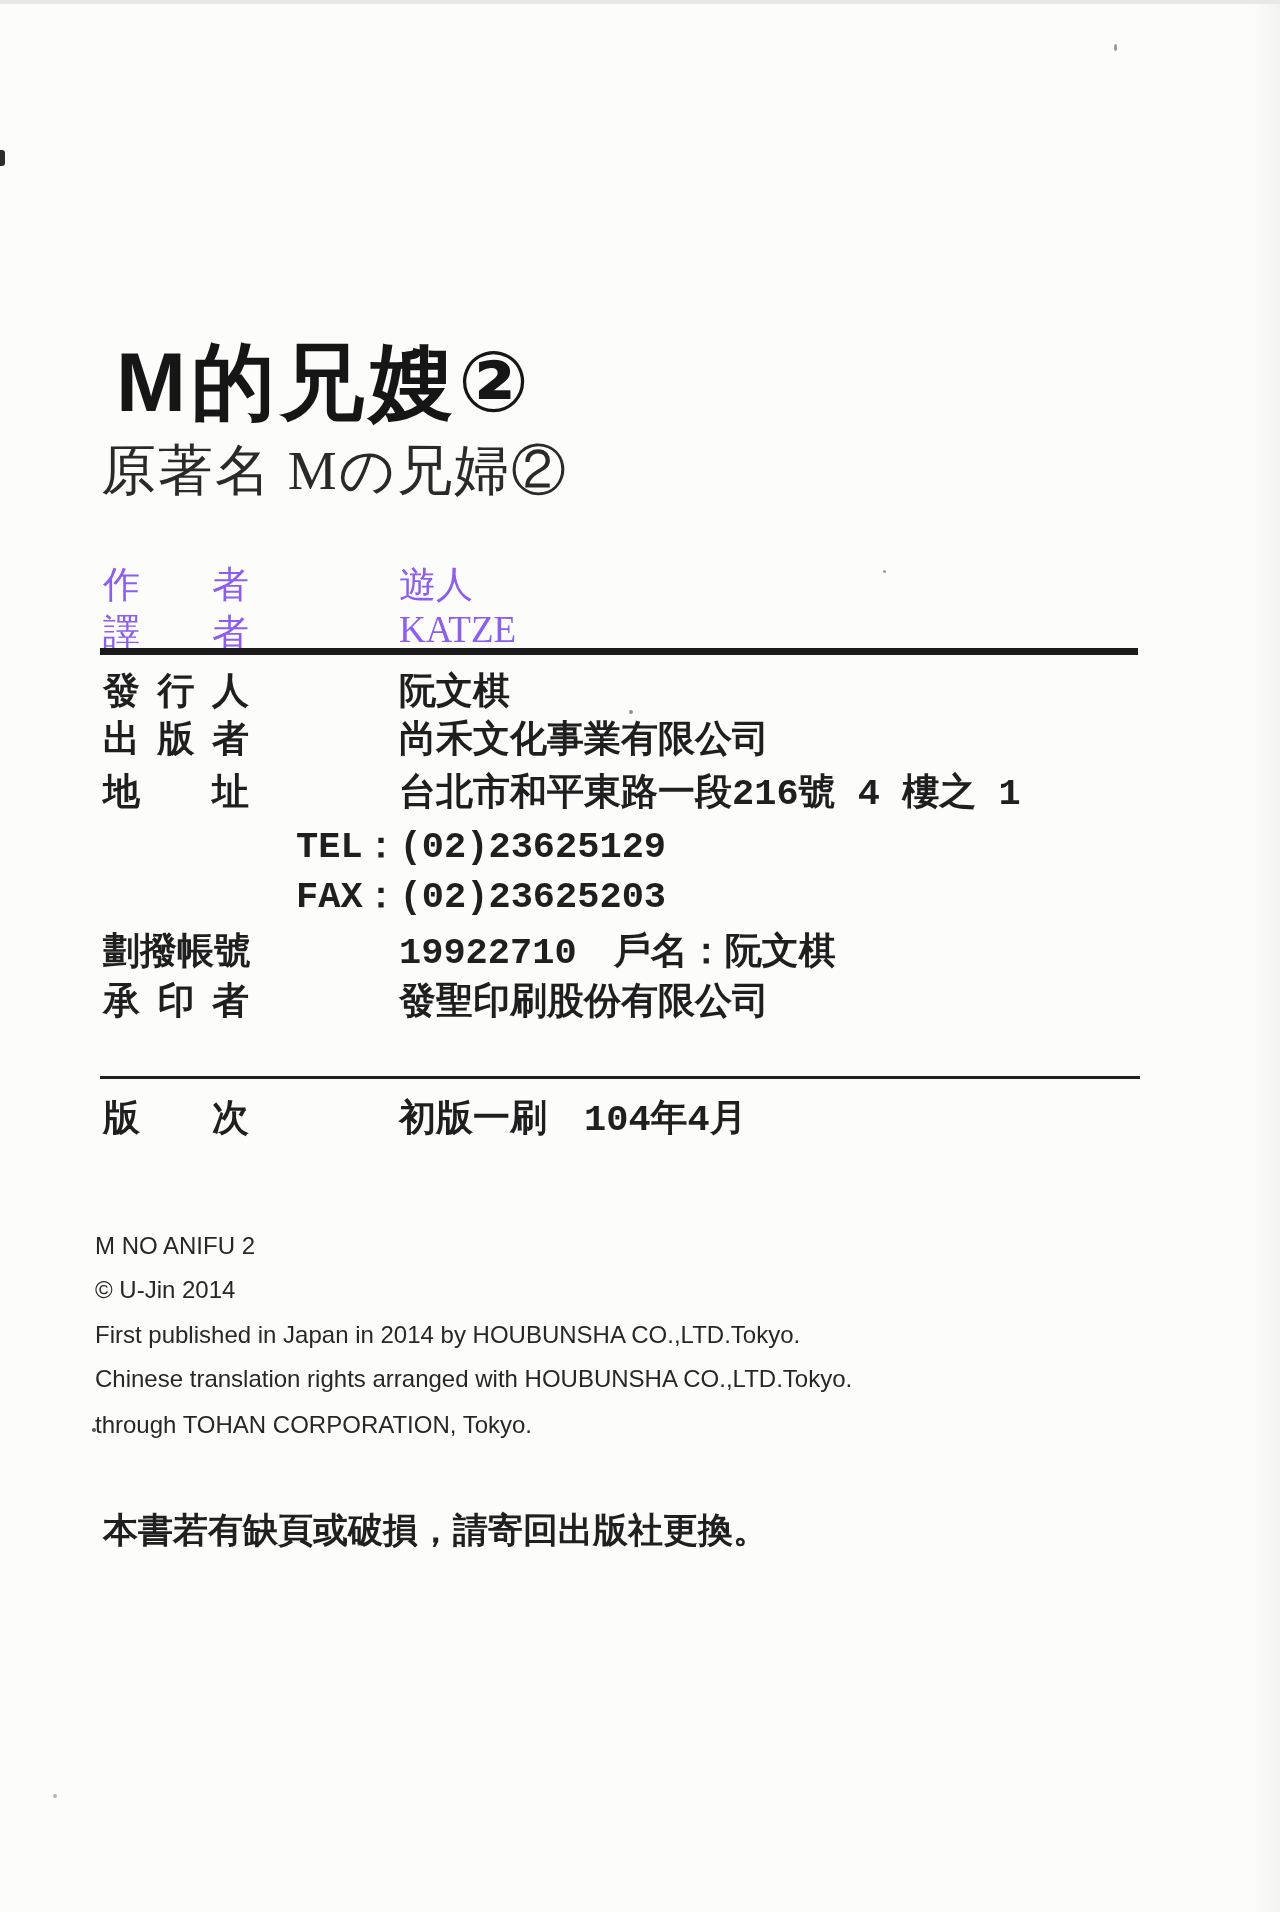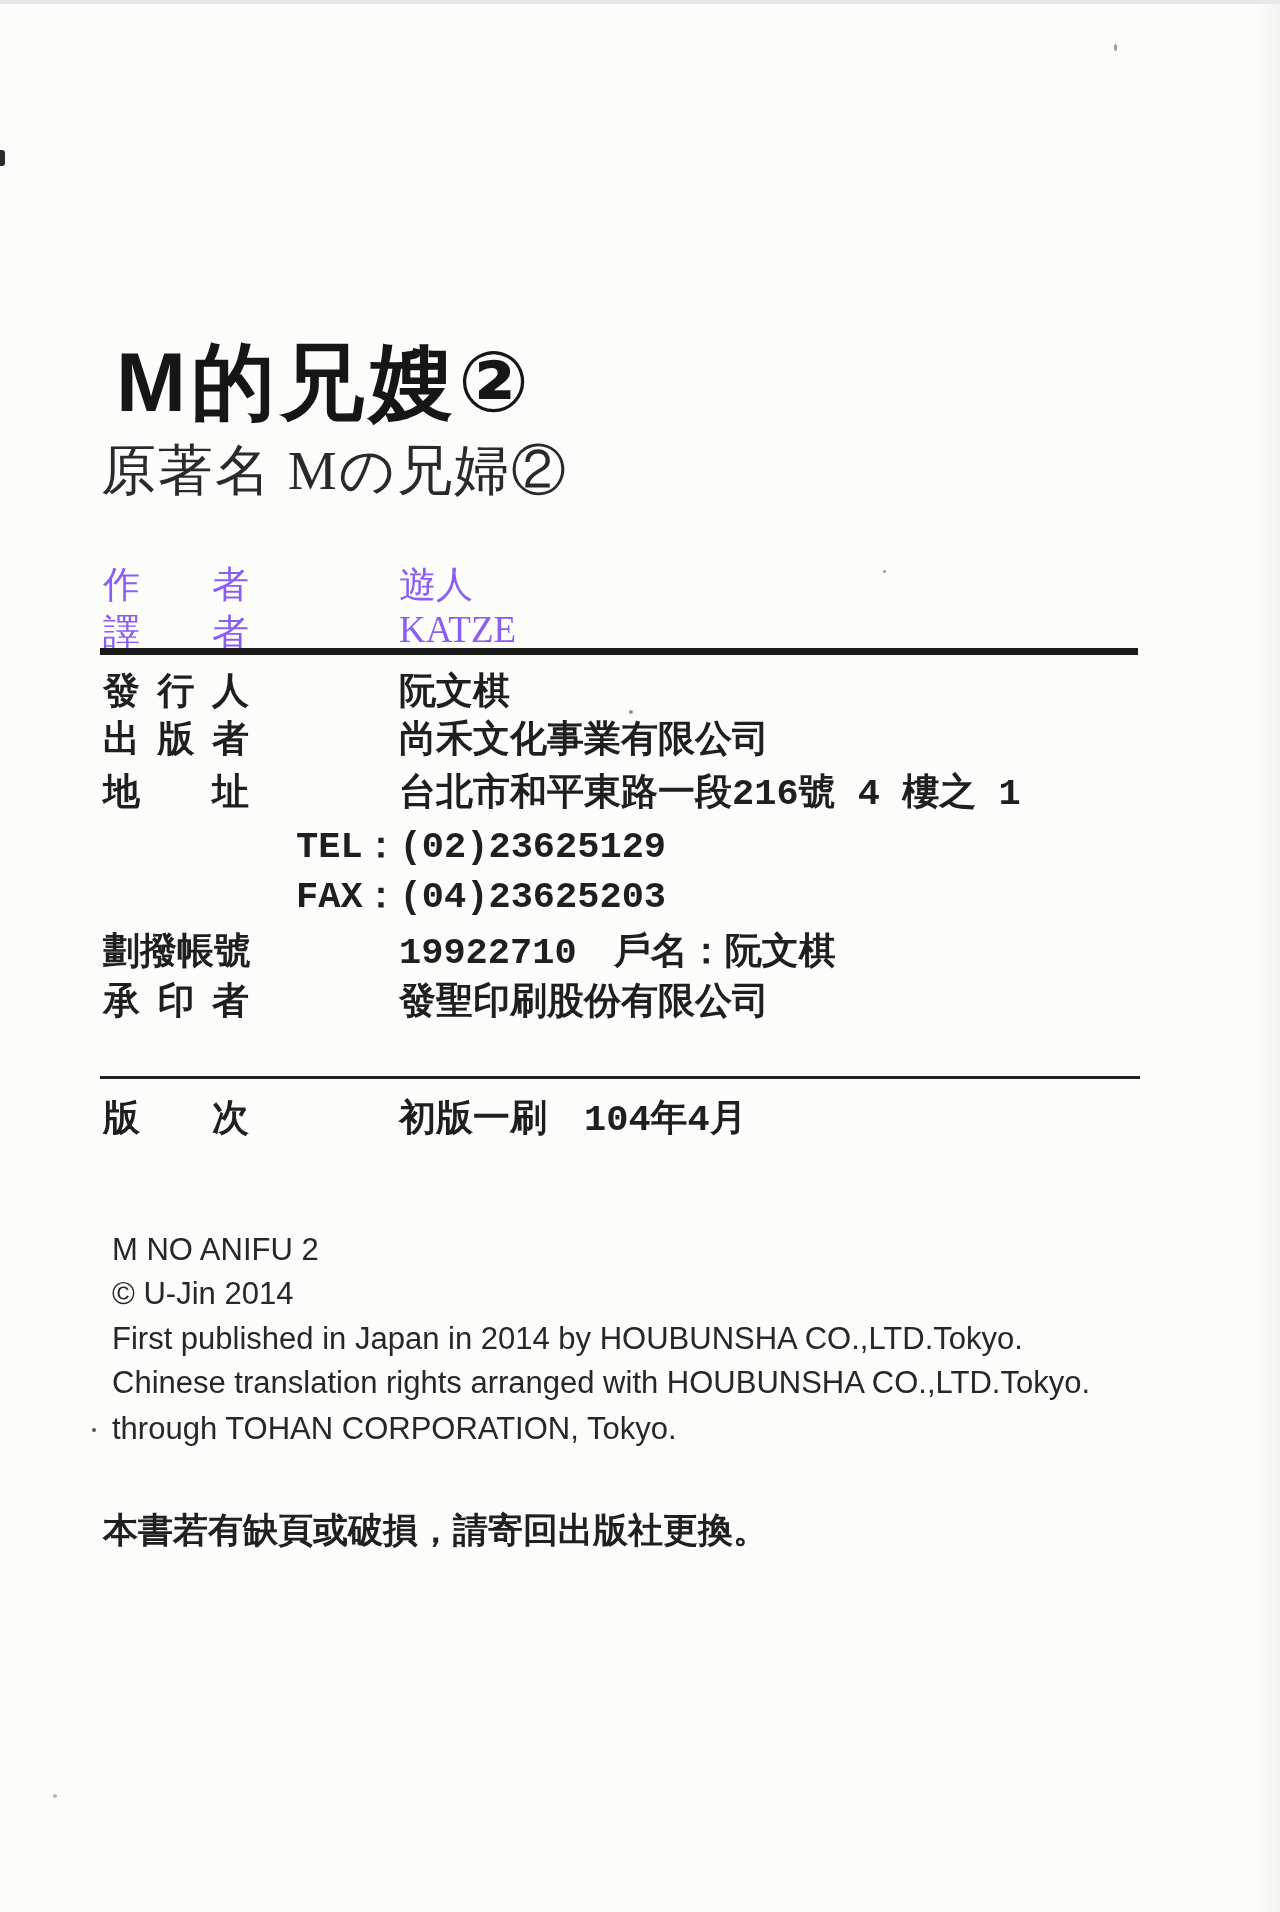--- a/index.html
+++ b/index.html
@@ -93,23 +93,23 @@
 
   .cjk-note {
     left: 103px;
     font-family: "Liberation Sans", "DejaVu Sans", sans-serif;
     font-size: 35px;
     font-weight: 600;
     color: #202020;
     white-space: nowrap;
   }
   .en-line {
-    left: 112px;
+    left: 95px;
     font-family: "Liberation Sans", "DejaVu Sans", sans-serif;
-    font-size: 31px;
+    font-size: 24px;
     font-weight: normal;
     color: #272727;
     white-space: nowrap;
   }
   .speck { position: absolute; border-radius: 50%; }
 </style>
 </head>
 <body>
 
 <div class="page">
@@ -134,21 +134,21 @@
   </div>
   <div class="abs row gothic-row" style="top:710px">
     <span class="lbl">出版者</span>
     <span class="val">尚禾文化事業有限公司</span>
   </div>
   <div class="abs row gothic-row" style="top:763px">
     <span class="lbl">地址</span>
     <span class="val">台北市和平東路一段216號 4 樓之 1</span>
   </div>
   <div class="abs gothic-row val-only" style="top:816px">TEL：(02)23625129</div>
-  <div class="abs gothic-row val-only" style="top:866px">FAX：(04)23625203</div>
+  <div class="abs gothic-row val-only" style="top:866px">FAX：(02)23625203</div>
   <div class="abs row gothic-row" style="top:922px">
     <span class="lbl">劃撥帳號</span>
     <span class="val">19922710　戶名：阮文棋</span>
   </div>
   <div class="abs row gothic-row" style="top:972px">
     <span class="lbl">承印者</span>
     <span class="val">發聖印刷股份有限公司</span>
   </div>
 
   <div class="abs rule-thin" style="top:1072px"></div>

